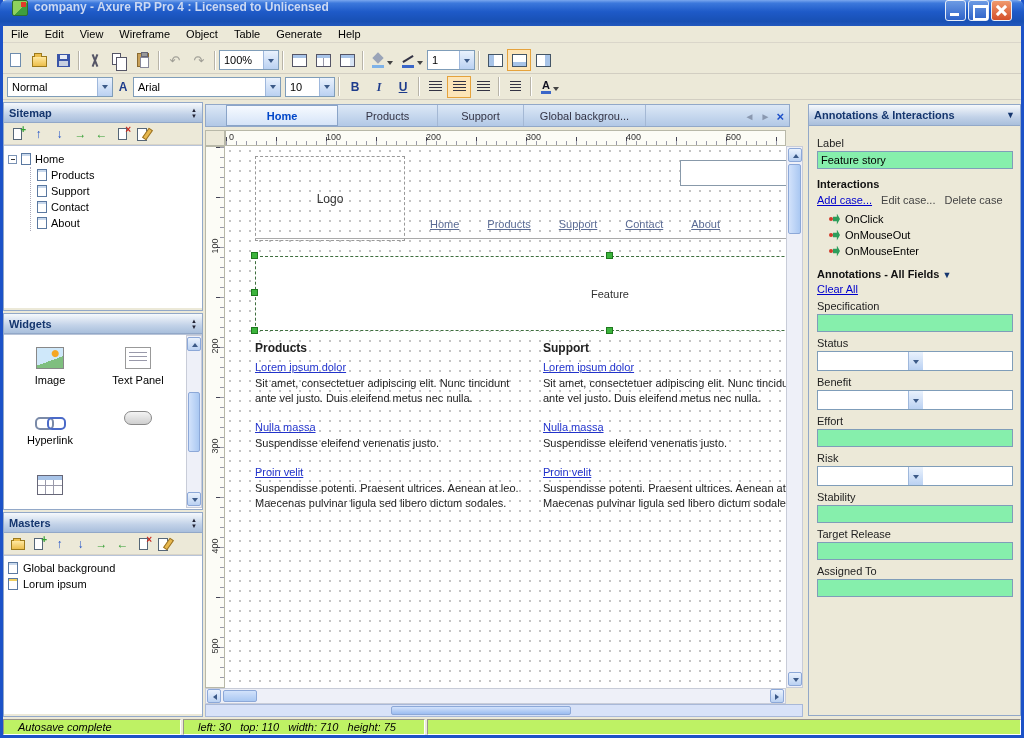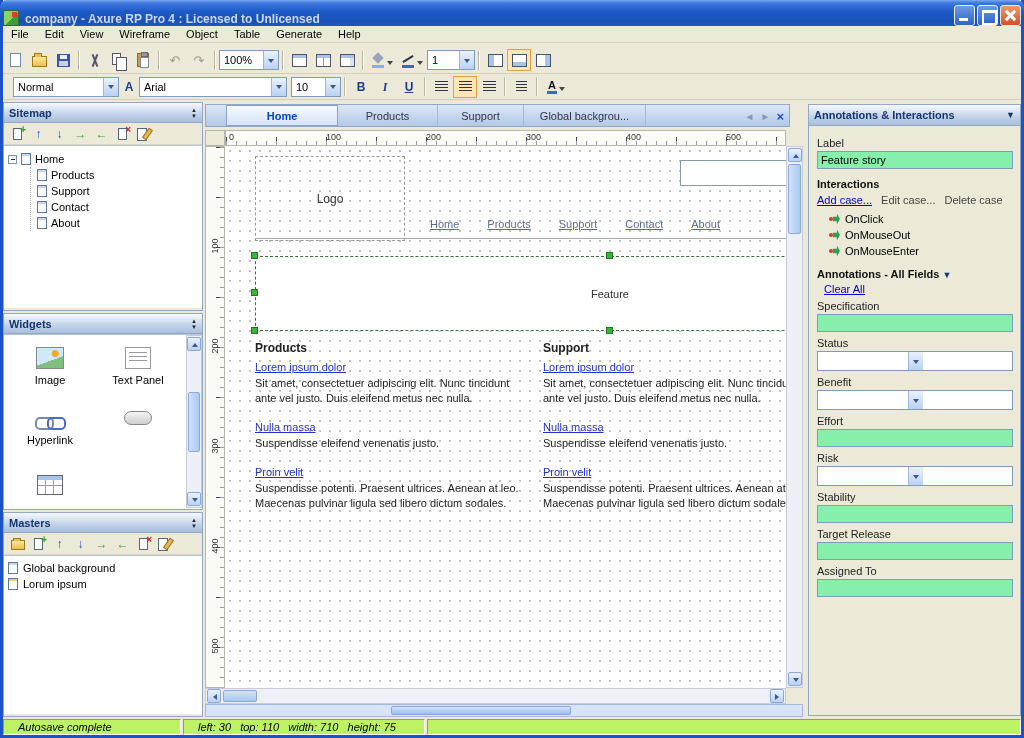--- a/index.html
+++ b/index.html
@@ -3,21 +3,21 @@
 <meta charset="utf-8">
 <style>
   *{margin:0;padding:0;box-sizing:border-box;}
   html,body{width:1024px;height:738px;}
   body{font-family:"Liberation Sans",sans-serif;background:#ECE9D8;position:relative;overflow:hidden;font-size:11px;color:#000;}
   .frame{position:absolute;inset:0;border:3px solid #1C52C8;border-top:none;pointer-events:none;z-index:50;}
 
   
   .titlebar{position:absolute;left:0;top:0;width:1024px;height:26px;
     background:linear-gradient(to bottom,#7AA7EE 0%,#3C78DC 12%,#1E5AC8 45%,#1850B4 82%,#2258BE 100%);
-    border-radius:7px 7px 0 0;display:flex;align-items:flex-end;padding:0 3px;z-index:60;}
+    border-radius:7px 7px 0 0;display:flex;align-items:flex-start;padding:0 12px;z-index:60;}
   .app-icon{width:16px;height:16px;background:linear-gradient(135deg,#8ED25E 0 55%,#3E9E3E 55%);border:1px solid #2E6E2E;border-radius:2px;position:relative;flex:none;}
   .app-icon::after{content:"";position:absolute;right:1px;top:1px;width:5px;height:5px;background:#E03A2A;}
   .title-text{color:#CBD8F2;font-weight:bold;font-size:12px;margin-left:6px;flex:1;white-space:nowrap;overflow:hidden;}
   .winbtn{width:21px;height:21px;margin-left:2px;border:1px solid #E8EEF8;border-radius:3px;position:relative;background:linear-gradient(#6D9BE4,#2E62C8);flex:none;}
   .winbtn.min::after{content:"";position:absolute;left:4px;bottom:4px;width:9px;height:3px;background:#fff;}
   .winbtn.max::after{content:"";position:absolute;left:4px;top:4px;width:11px;height:10px;border:2px solid #fff;border-top-width:3px;}
   .winbtn.close{background:linear-gradient(#F09A6E,#D4502A);}
   .winbtn.close::before,.winbtn.close::after{content:"";position:absolute;left:8px;top:3px;width:3px;height:13px;background:#fff;}
   .winbtn.close::before{transform:rotate(45deg);}
   .winbtn.close::after{transform:rotate(-45deg);}
@@ -272,21 +272,21 @@
       </div>
     <div class="tbtn active">
         <span class="i-pane b"></span>
       </div>
     <div class="tbtn">
         <span class="i-pane r"></span>
       </div>
   </div>
 
   <div class="toolbar tb2">
-    <div class="xp-combo" style="width:106px;margin-left:10px;">
+    <div class="xp-combo" style="width:106px;margin-left:4px;">
       <span class="val">Normal</span>
       <span class="cbtn"></span>
     </div>
     <div class="tbtn" style="width:20px;">
         <span class="fmt-letter">A</span>
       </div>
     <div class="xp-combo" style="width:148px;">
       <span class="val">Arial</span>
       <span class="cbtn"></span>
     </div>
@@ -609,21 +609,21 @@
       </div>
       <div class="ev-row">
         <span class="ev-ic"></span>
         <span>OnMouseEnter</span>
       </div>
 
       <div class="sec-title">
         <span>Annotations - All Fields</span>
         <span class="exp-arrow">▼</span>
       </div>
-      <div style="margin:3px 7px 2px;"><span class="link">Clear All</span></div>
+      <div style="margin:3px 0 2px;"><span class="link">Clear All</span></div>
 
       <div class="cap">Specification</div>
       <input class="xp-input" value="" style="">
 
       <div class="cap">Status</div>
       <div class="xp-combo fw">
         <span class="val">Proposed</span>
         <span class="cbtn"></span>
       </div>
 

